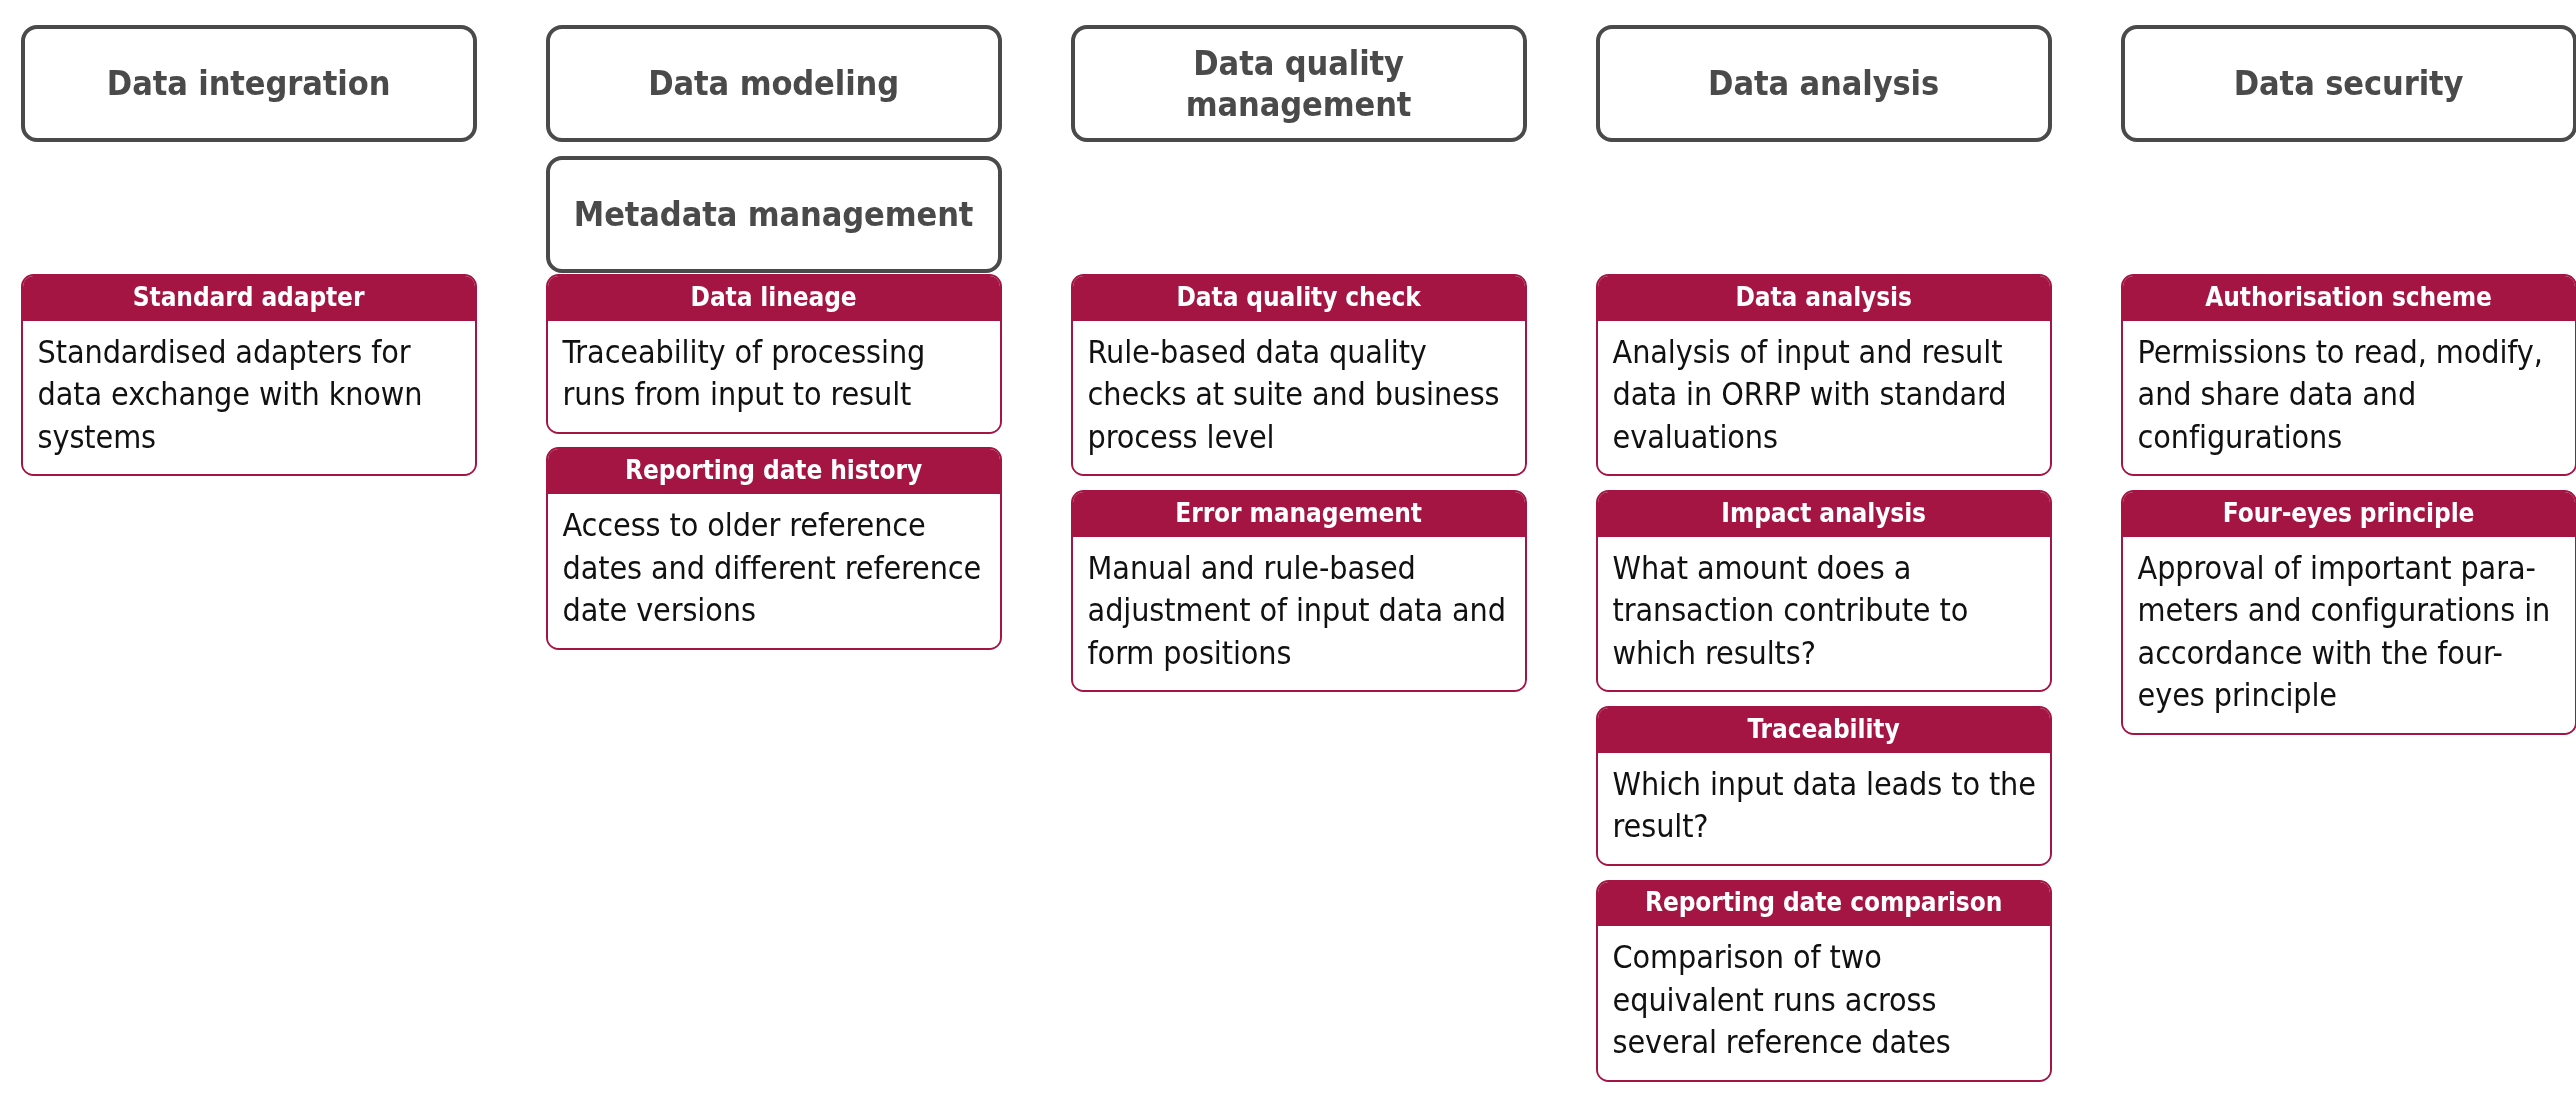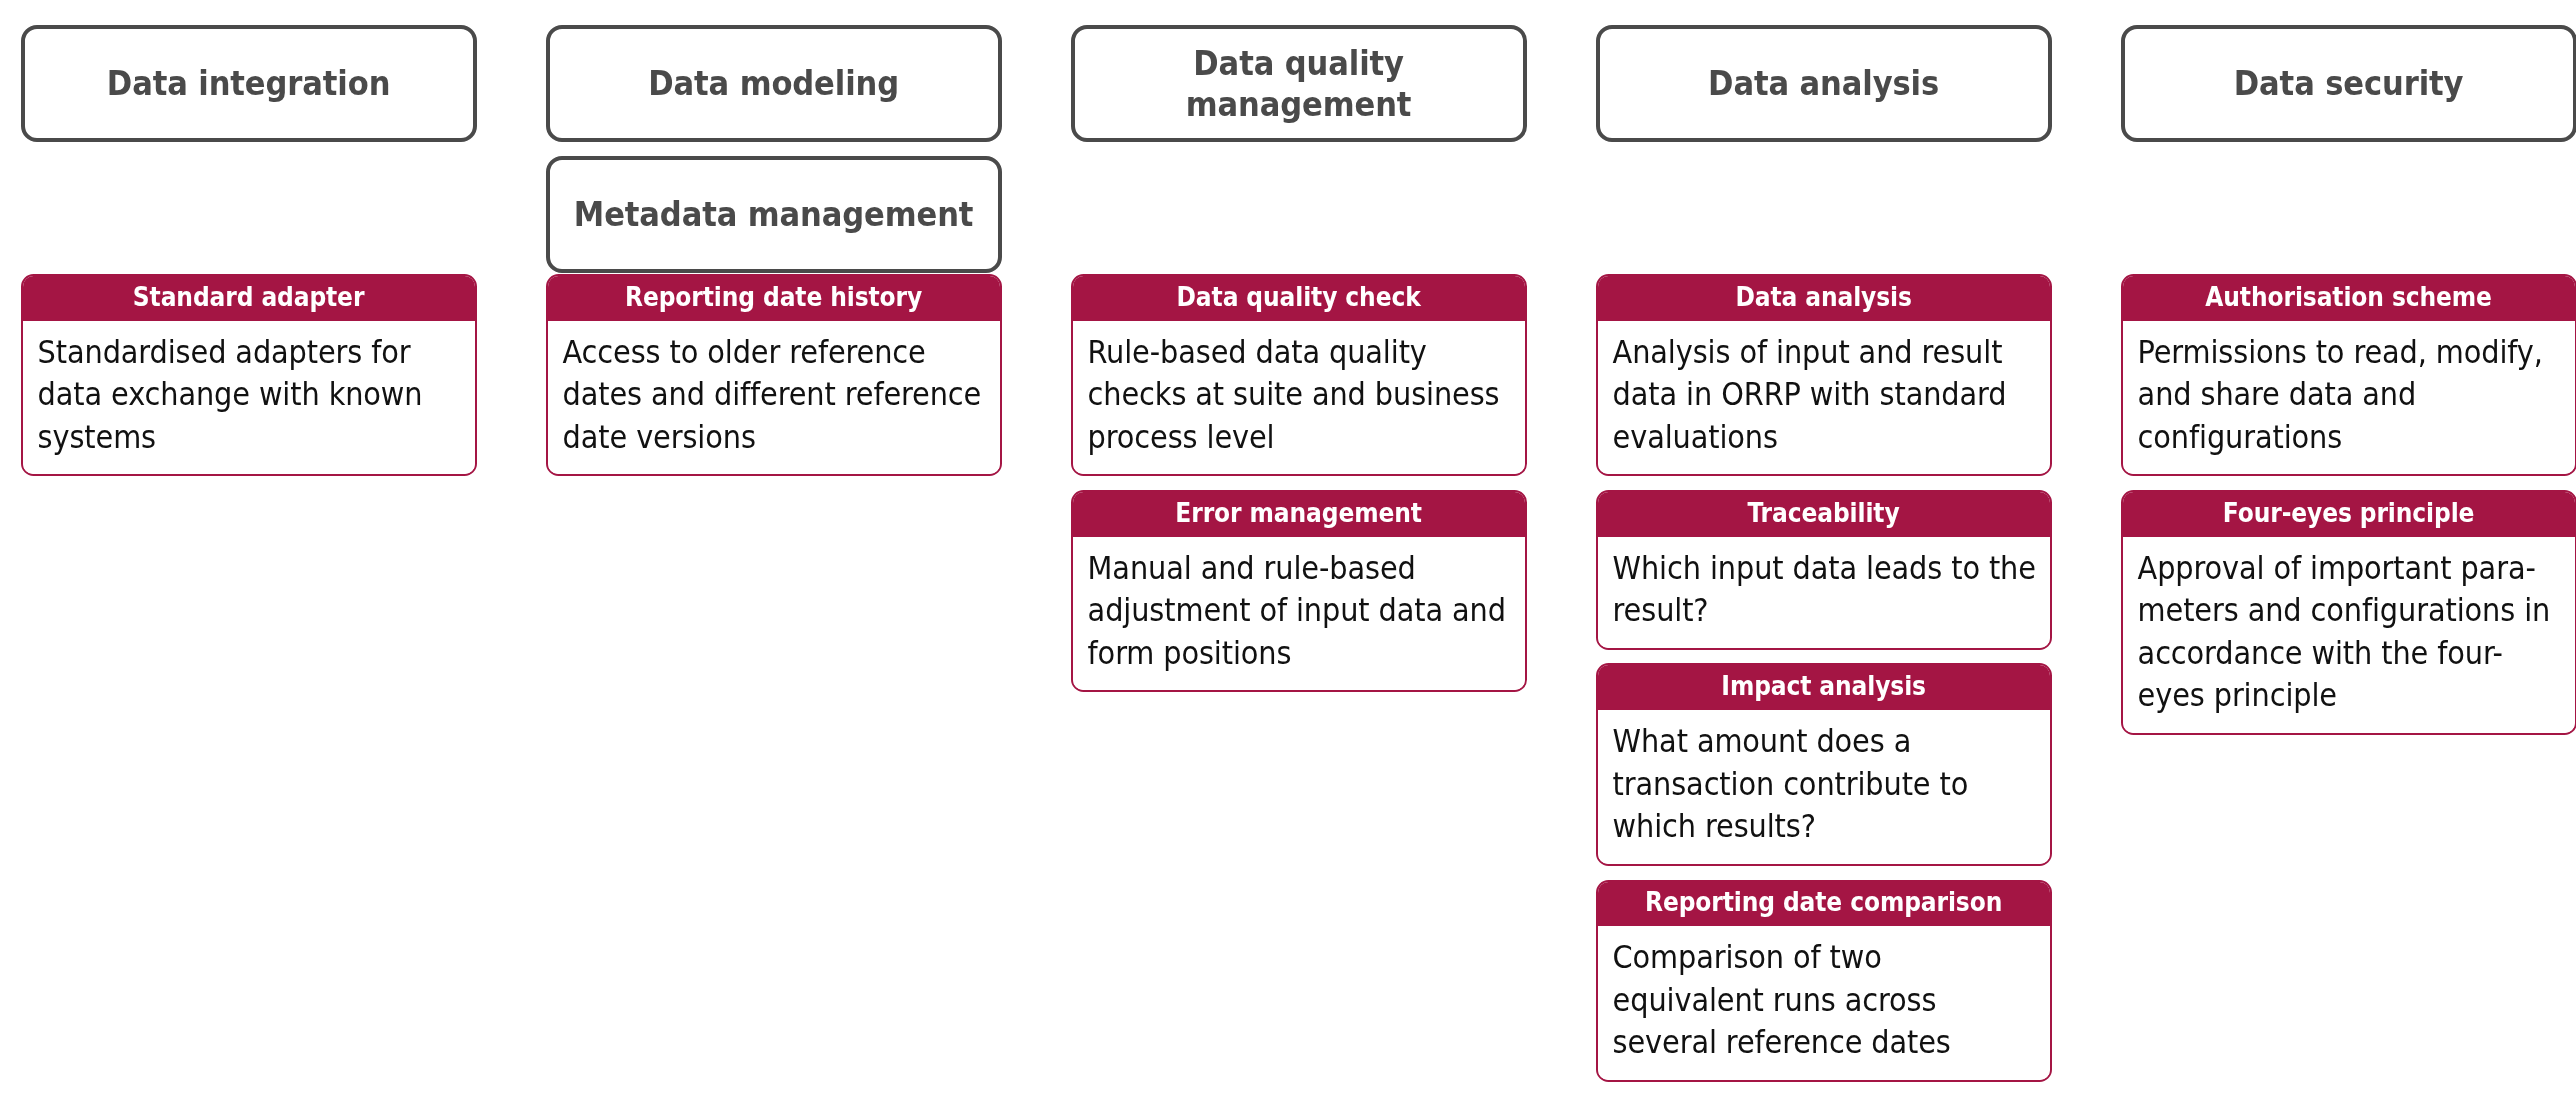--- a/index.html
+++ b/index.html
@@ -115,20 +115,24 @@
     <div class="column">
       <div class="cat-box">
         <span class="cat-label">Data modeling</span>
       </div>
       <div class="cat-box sub-box">
         <span class="cat-label">Metadata management</span>
       </div>
       <div class="stack-spacer" style="height: 1.2px;"></div>
       <div class="card-stack">
         <div class="card">
+          <div class="card-head">Data lineage</div>
+          <div class="card-body">Traceability of processing runs from input to result</div>
+        </div>
+        <div class="card">
           <div class="card-head">Reporting date history</div>
           <div class="card-body">Access to older reference dates and different reference date versions</div>
         </div>
       </div>
     </div>
     <div class="column">
       <div class="cat-box">
         <span class="cat-label">Data quality management</span>
       </div>
       <div class="stack-spacer" style="height: 132px;"></div>
@@ -147,26 +151,26 @@
       <div class="cat-box">
         <span class="cat-label">Data analysis</span>
       </div>
       <div class="stack-spacer" style="height: 132px;"></div>
       <div class="card-stack">
         <div class="card">
           <div class="card-head">Data analysis</div>
           <div class="card-body">Analysis of input and result data in ORRP with standard evaluations</div>
         </div>
         <div class="card">
+          <div class="card-head">Impact analysis</div>
+          <div class="card-body">What amount does a transaction contribute to which results?</div>
+        </div>
+        <div class="card">
           <div class="card-head">Traceability</div>
           <div class="card-body">Which input data leads to the result?</div>
-        </div>
-        <div class="card">
-          <div class="card-head">Impact analysis</div>
-          <div class="card-body">What amount does a transaction contribute to which results?</div>
         </div>
         <div class="card">
           <div class="card-head">Reporting date comparison</div>
           <div class="card-body">Comparison of two equivalent runs across several reference dates</div>
         </div>
       </div>
     </div>
     <div class="column">
       <div class="cat-box">
         <span class="cat-label">Data security</span>

